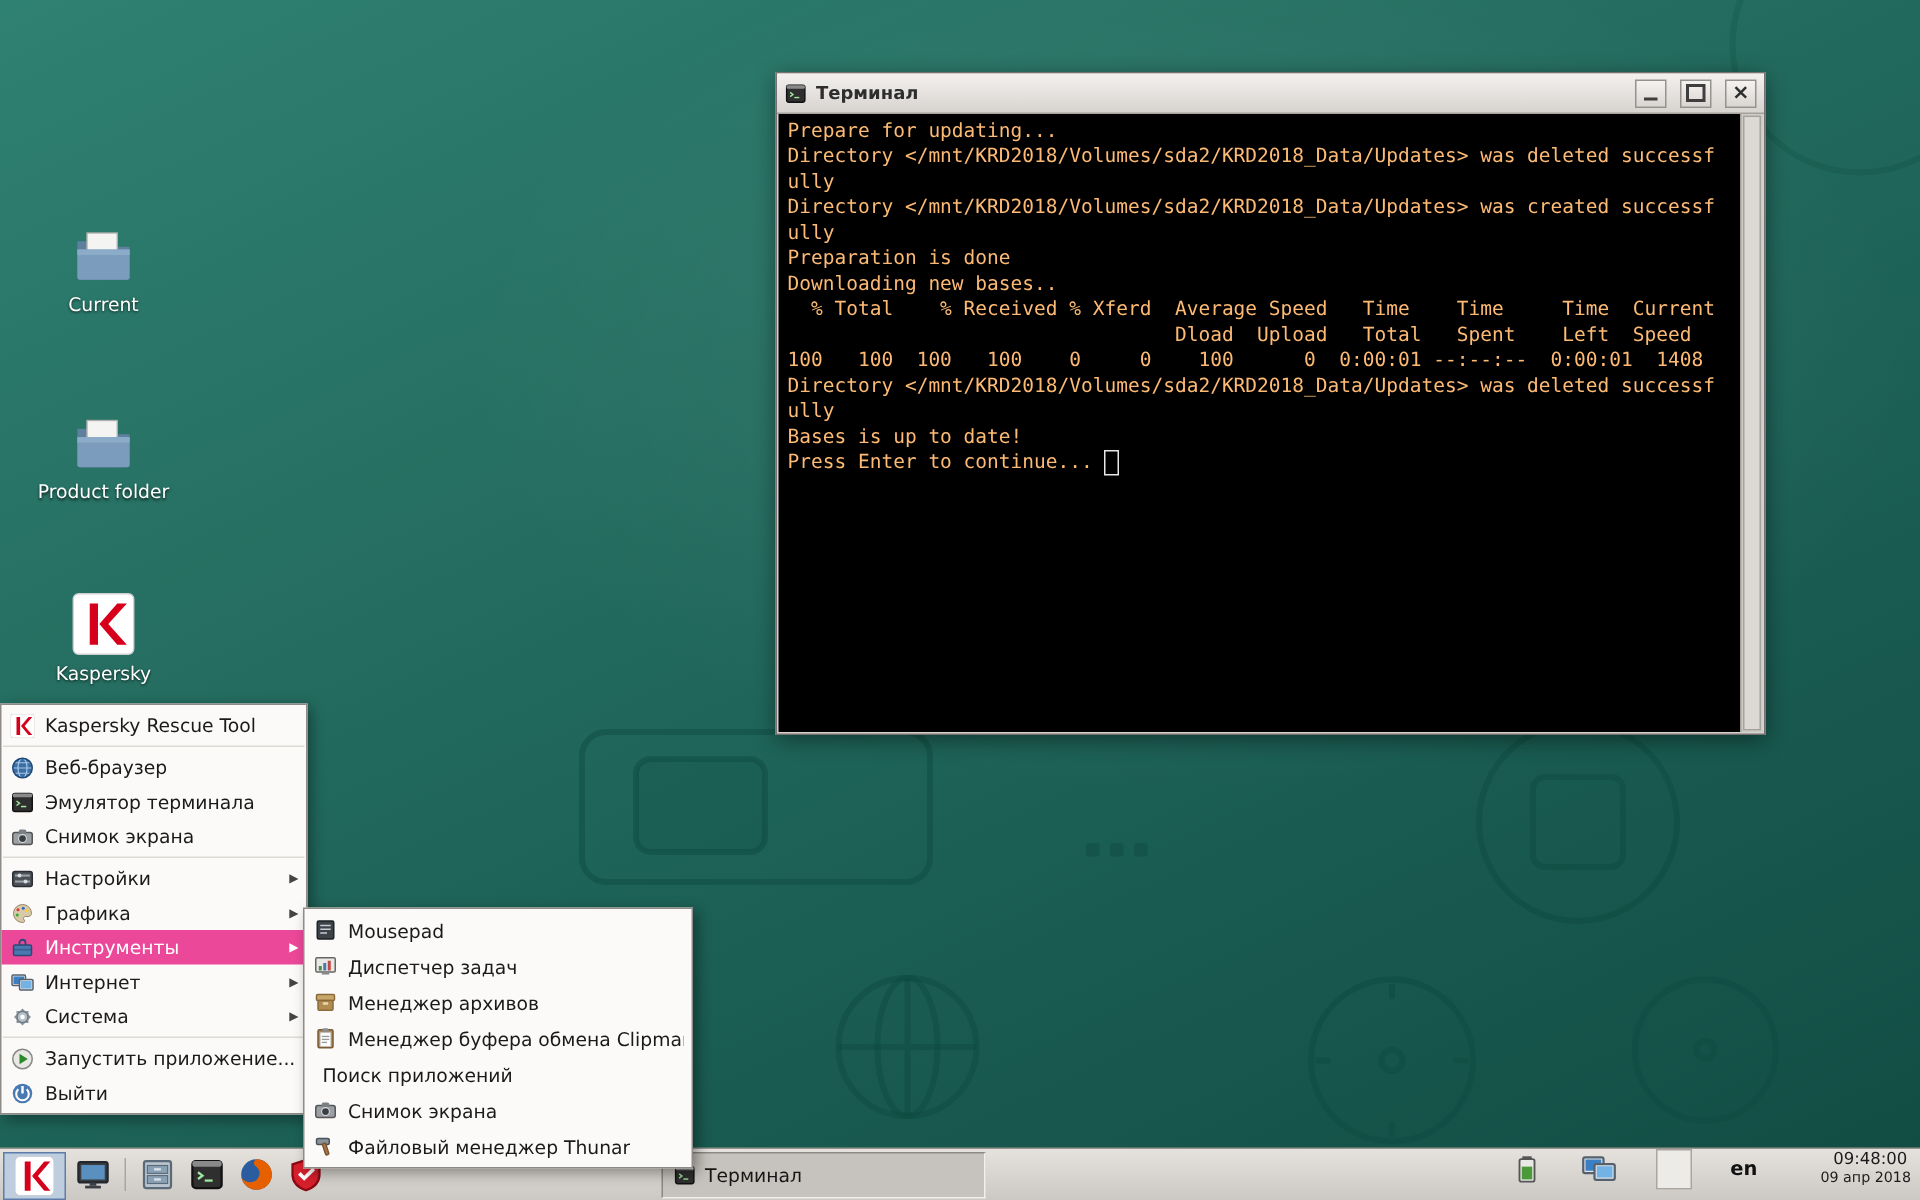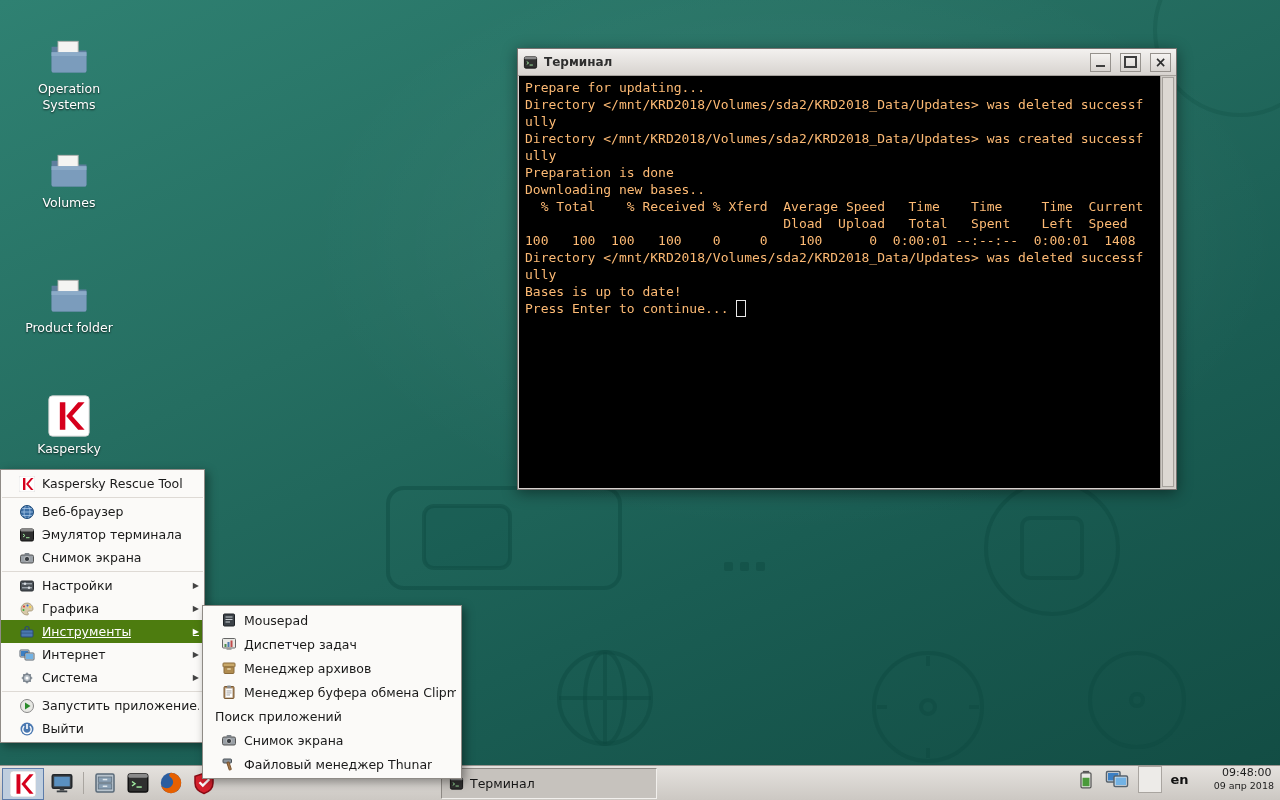--- a/index.html
+++ b/index.html
@@ -44,36 +44,36 @@
   
   .taskbar{position:absolute;left:0;right:0;bottom:0;height:34px;
     background:linear-gradient(#e5e2de,#ccc8c3);box-shadow:0 -1px 0 #97938e;z-index:20;}
   .startbtn{position:absolute;left:2px;top:2px;width:40px;height:30px;background:#bfcede;
     border:1px solid #5d7ca9;display:flex;align-items:center;justify-content:center;}
   .flatbtn{position:absolute;top:2px;height:30px;width:34px;display:flex;align-items:center;justify-content:center;}
   .vsep{position:absolute;left:83px;top:6px;width:1px;height:22px;background:#a9a5a0;}
   .winbtn{position:absolute;left:441px;top:2px;width:200px;height:29px;background:#c6c2bd;
     border:1px solid;border-color:#8d8984 #f2f0ed #f2f0ed #8d8984;
     display:flex;align-items:center;gap:6px;padding:0 7px;font-size:12.5px;color:#161616;}
-  .tray{position:absolute;right:0;top:0;height:26px;display:flex;align-items:center;gap:9px;padding:0 6px;}
+  .tray{position:absolute;right:0;top:0;height:26px;display:flex;align-items:center;gap:26px;padding:0 6px;}
   .kbd{font-size:13px;font-weight:bold;color:#111;}
   .clock{text-align:center;color:#1c1c1c;line-height:1.25;}
   .clock .t{font-size:11px;display:block;margin-left:22px;}
   .clock .d{font-size:9.5px;display:block;padding-left:16px;}
   .spacerbox{width:22px;height:25px;background:#edebe8;border:1px solid #a9a5a0;}
 
   
   .menu{position:absolute;left:0;top:469px;width:203px;background:#fbfaf8;border:1px solid #8f8b86;
     box-shadow:3px 3px 9px rgba(0,0,0,0.4);padding:2px 0;z-index:40;}
-  .mi{height:23px;display:flex;align-items:center;padding:0 5px 0 18px;font-size:12.5px;color:#1a1a1a;
+  .mi{height:23px;display:flex;align-items:center;padding:0 5px 0 6px;font-size:12.5px;color:#1a1a1a;
     white-space:nowrap;cursor:default;}
   .mic{width:16px;height:16px;margin-right:7px;flex:none;}
   .mil{overflow:hidden;}
   .arr{margin-left:auto;font-size:8px;color:#444;padding-left:6px;}
-  .mi.sel{background:#4d7c0f;color:#fff;text-decoration:underline;}
+  .mi.sel{background:#ec4899;color:#fff;}
   .mi.sel .arr{color:#fff;}
   .msep{height:1px;background:#dedad5;margin:2px 1px;}
   .submenu{position:absolute;left:202px;top:605px;width:258px;background:#fbfaf8;border:1px solid #8f8b86;
     box-shadow:3px 3px 9px rgba(0,0,0,0.4);padding:2px 0;z-index:41;}
   .submenu .mi{height:24px;}
   .mi.noicon{padding-left:12px;}
 </style>
 </head>
 <body>
 
@@ -234,31 +234,25 @@
       <circle cx="1240" cy="30" r="85" stroke-opacity="0.25"></circle>
     </g>
     <g fill="#0d4a41" fill-opacity="0.45">
       <rect x="724" y="562" width="9" height="9" rx="2"></rect>
       <rect x="740" y="562" width="9" height="9" rx="2"></rect>
       <rect x="756" y="562" width="9" height="9" rx="2"></rect>
     </g>
   </svg>
   <div class="glow"></div>
 
-  <div class="desk-icon" style="left:14px;top:34px">
-    <svg class="i44">
-        <use href="#sym-folder"></use>
-      </svg>
-    <span class="lbl">Operation Systems</span>
-  </div>
   <div class="desk-icon" style="left:14px;top:148px">
     <svg class="i44">
         <use href="#sym-folder"></use>
       </svg>
-    <span class="lbl">Volumes</span>
+    <span class="lbl">Current</span>
   </div>
   <div class="desk-icon" style="left:14px;top:273px">
     <svg class="i44">
         <use href="#sym-folder"></use>
       </svg>
     <span class="lbl">Product folder</span>
   </div>
   <div class="desk-icon" style="left:14px;top:394px">
     <svg class="i44">
         <use href="#sym-klogo"></use>

